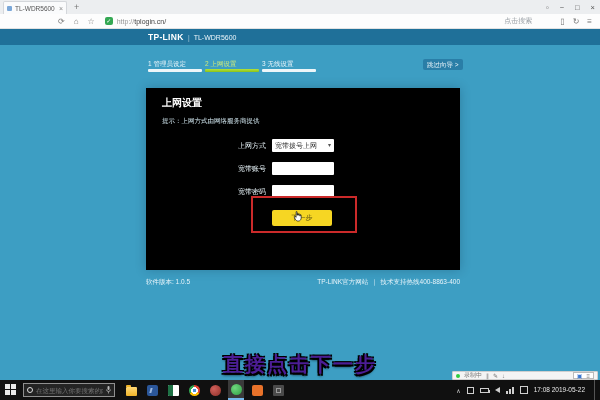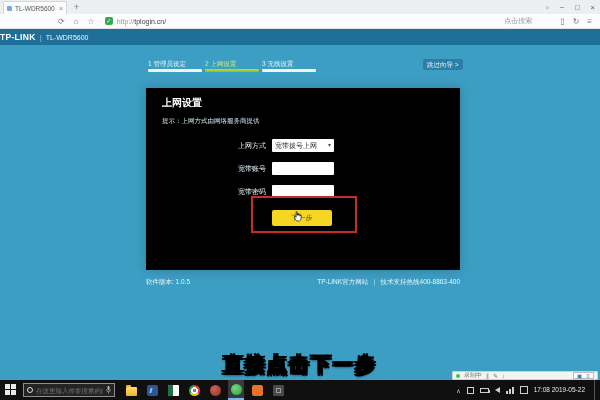--- a/index.html
+++ b/index.html
@@ -25,21 +25,21 @@
   .shield { width:8px; height:8px; background:#34a853; border-radius:2px; color:#fff; font-size:6px;
             line-height:8px; text-align:center; margin-left:10px; flex:none; }
   .urltext { font-size:7px; color:#444; margin-left:4px; white-space:nowrap; }
   .urltext .scheme { color:#999; }
   .searchhint { margin-left:auto; font-size:7px; color:#9aa0a6; }
   .righticons { display:flex; gap:8px; margin:0 8px 0 28px; font-size:8px; color:#777; }
 
   
   .viewport { position:absolute; top:29px; left:0; right:0; bottom:20px; background:#3d9ec3; overflow:hidden; }
   .siteheader { position:absolute; top:0; left:0; right:0; height:16px; background:#1f7099;
-                display:flex; align-items:center; }
+                display:flex; align-items:center; padding-left:148px; }
   .brand { color:#fff; font-weight:bold; font-size:8.5px; letter-spacing:.3px; }
   .branddiv { color:rgba(255,255,255,.5); font-size:8px; margin:0 4px; }
   .model { color:#eaf5fa; font-size:7px; }
 
   .stepnav { position:absolute; top:31px; left:148px; display:flex; gap:3px; }
   .step { width:54px; }
   .steplabel { font-size:6.5px; color:#eaf6fb; line-height:7px; margin-bottom:2px; white-space:nowrap; }
   .stepbar { height:3px; background:rgba(255,255,255,.9); border-radius:1px; }
   .step.active .steplabel { color:#cdea7a; }
   .step.active .stepbar { background:linear-gradient(#b3e23a,#8bc21a); }
@@ -62,21 +62,21 @@
   .redbox { position:absolute; left:105px; top:108px; width:106px; height:37px; border:2px solid #cb2a2a; }
   .nextbtn { position:absolute; left:126px; top:122px; width:60px; height:16px; background:#f6d623;
              border-radius:2px; font-size:7px; color:#5f5310; text-align:center; line-height:16px; }
   .cursor { position:absolute; left:146px; top:122px; width:11px; height:13px; }
 
   .pagefooter { position:absolute; top:249px; left:146px; width:314px; display:flex;
                 font-size:6.5px; color:#e8f4fa; }
   .pf-right { margin-left:auto; display:flex; gap:3px; white-space:nowrap; }
 
   .subtitle { position:absolute; top:322px; left:0; width:100%; text-align:center; font-size:20px;
-              font-weight:bold; color:#000000; letter-spacing:2px;
+              font-weight:bold; color:#4c1d95; letter-spacing:2px;
               text-shadow:-1.5px -1.5px 0 #000, 1.5px -1.5px 0 #000, -1.5px 1.5px 0 #000, 1.5px 1.5px 0 #000, 0 2px 3px #000; }
 
   .recbar { position:absolute; top:342px; right:2px; height:9px; width:146px; background:#f4f4f4;
             border:1px solid #cfcfcf; display:flex; align-items:center; gap:4px; padding:0 3px;
             font-size:6px; color:#777; border-radius:1px; }
   .recdot { width:4px; height:4px; background:#2ecc40; border-radius:50%; flex:none; }
   .recgroup { margin-left:auto; display:flex; gap:4px; align-items:center; border:1px solid #bbb;
               padding:0 3px; height:7px; background:#fff; }
   .recblue { color:#3b77d0; }
 

